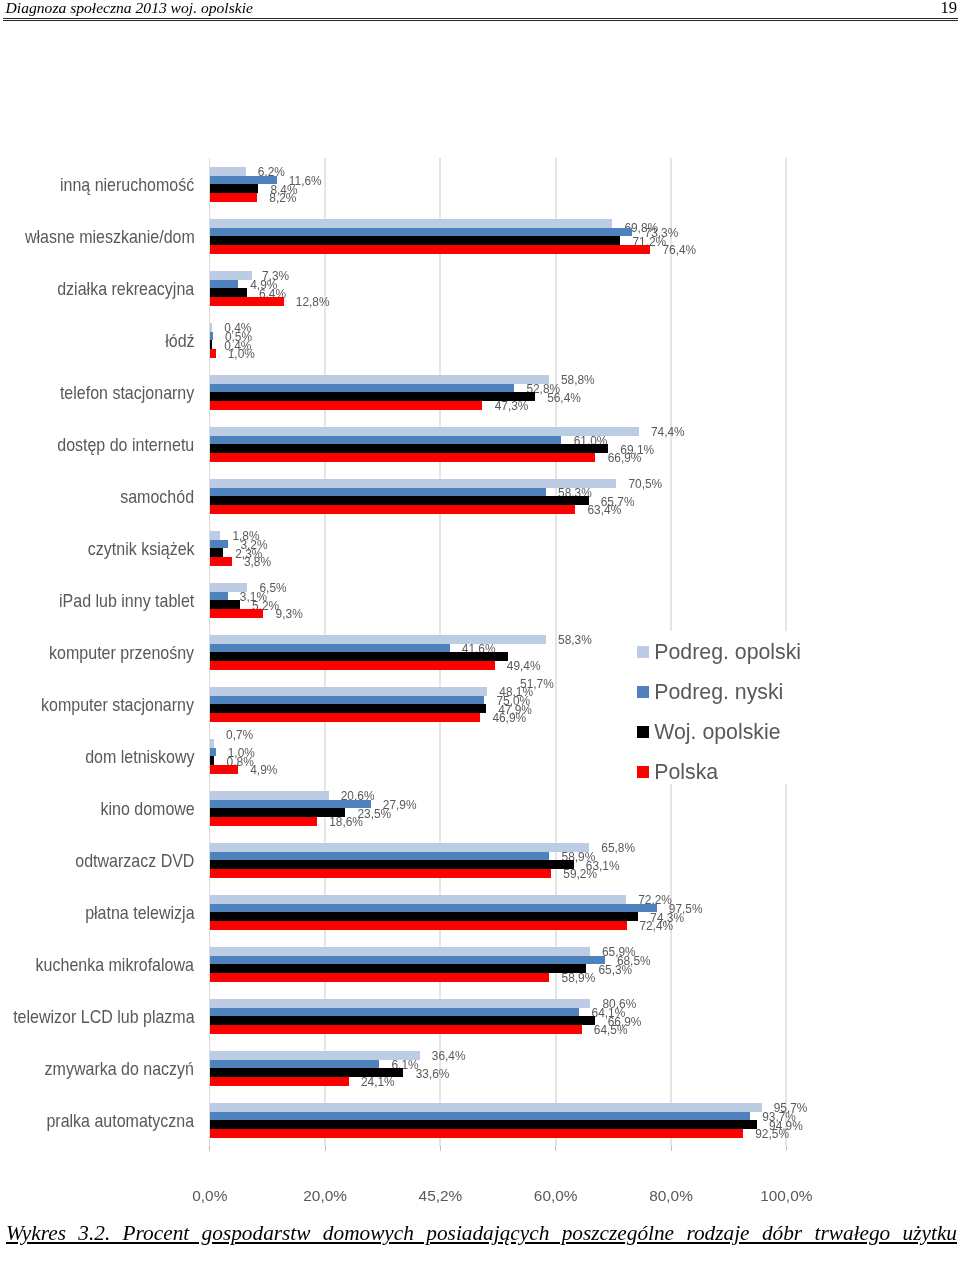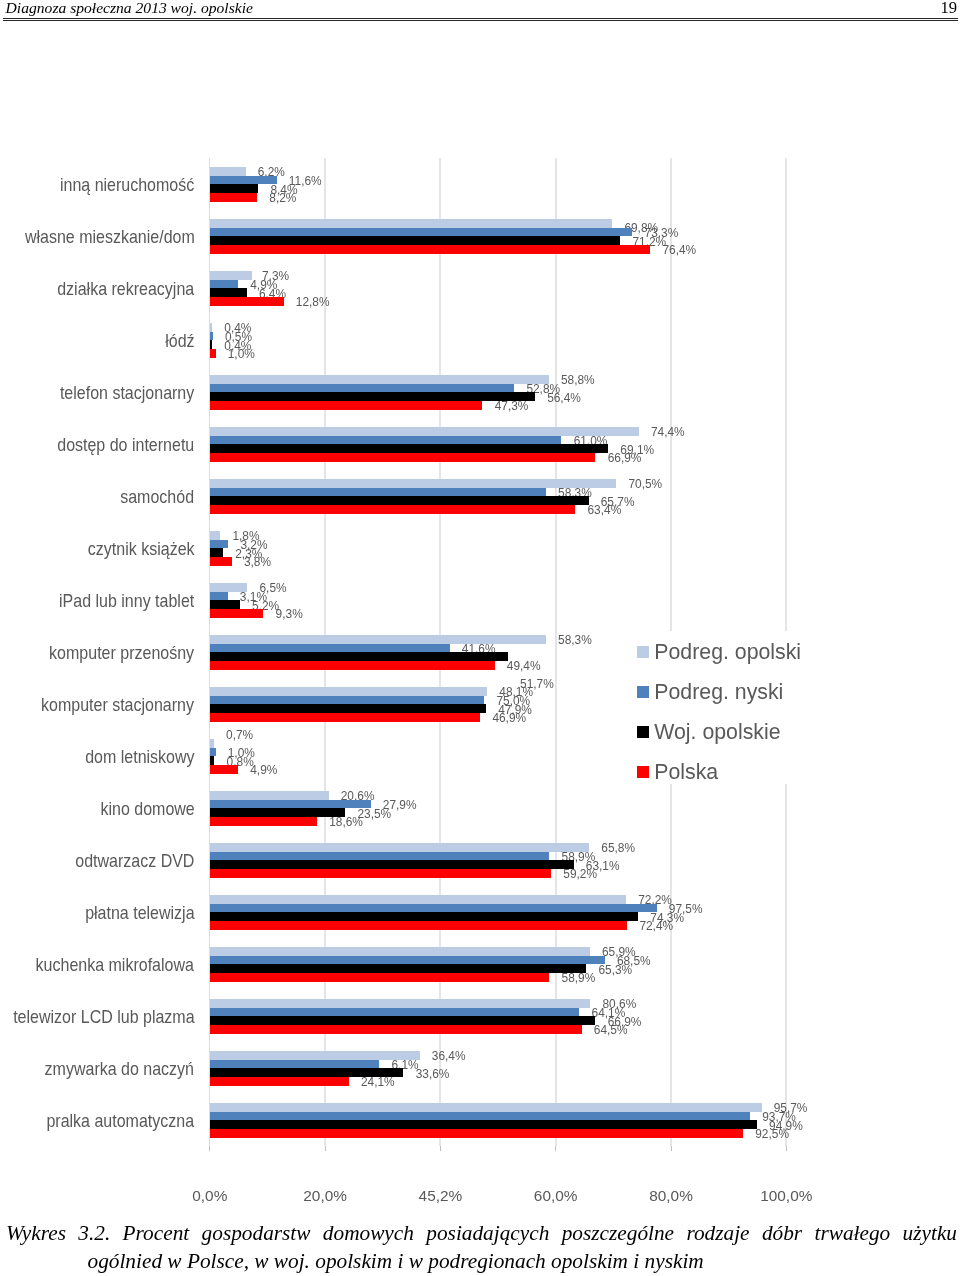--- a/index.html
+++ b/index.html
@@ -12,21 +12,21 @@
   .hdr-title{position:absolute;left:0;top:0;font-style:italic;font-weight:normal;font-size:15.6px;color:#000;white-space:nowrap;}
   .hdr-page{position:absolute;right:0.6px;top:1.4px;font-size:16.6px;line-height:16.6px;color:#000;}
   .hdr-rule{position:absolute;left:2.9px;top:17.8px;width:955.5px;height:1px;background:#262626;}
   .hdr-rule2{position:absolute;left:2.9px;top:20.1px;width:955.5px;height:1px;background:#262626;}
 
   
   .intro{position:absolute;left:6px;top:41.5px;width:951px;margin:0;font-size:21.0px;line-height:24.6px;text-align:justify;color:#000;}
 
   
   .caption{position:absolute;left:6px;top:1220px;width:951px;font-size:21.3px;font-style:italic;color:#000;}
-  .cap-l1{text-align:justify;text-align-last:justify;line-height:27.9px;white-space:normal;}
+  .cap-l1{text-align:justify;text-align-last:justify;line-height:27.9px;white-space:normal;text-decoration:underline;}
   .cap-l2{text-align:left;line-height:27.9px;padding-left:81.5px;}
 
   
   .chart{position:absolute;left:0;top:0;width:960px;height:1276px;}
   .plot-bg{position:absolute;left:209.8px;top:158.3px;width:576.5px;height:988px;background:#fff;}
   .gridline{position:absolute;top:158.3px;width:2px;height:988px;background:#e5e5e5;}
   .axisline{position:absolute;left:209.0px;top:158.3px;width:1.1px;height:988px;background:#dcdcdc;}
   .tick{position:absolute;top:1146.3px;width:1px;height:5px;background:#bfbfbf;}
   .xtlabel{position:absolute;top:1157.5px;font-family:"Liberation Sans",sans-serif;font-size:15.4px;line-height:15.4px;color:#595959;white-space:nowrap;transform:translateX(-50%);margin-top:30px;}
   .catlabel{position:absolute;font-family:"Liberation Sans",sans-serif;font-size:17.8px;color:#595959;white-space:nowrap;text-align:right;right:765.6px;transform-origin:100% 50%;transform:scaleX(0.90);}
@@ -258,16 +258,15 @@
         </div>
         <div class="lg-item">
           <span class="lg-sw" style="background:#ff0000"></span>
           <span class="lg-tx">Polska</span>
         </div>
       </div>
     </div>
 
   <div class="caption">
     <div class="cap-l1">Wykres 3.2.  Procent gospodarstw domowych posiadających poszczególne rodzaje dóbr trwałego użytku</div>
-    <div class="cap-l2">ogólnied w Polsce, w woj. opolskim i w podregionach opolskim i nyskim</div>
   </div>
 
 </div>
 
 </body></html>

